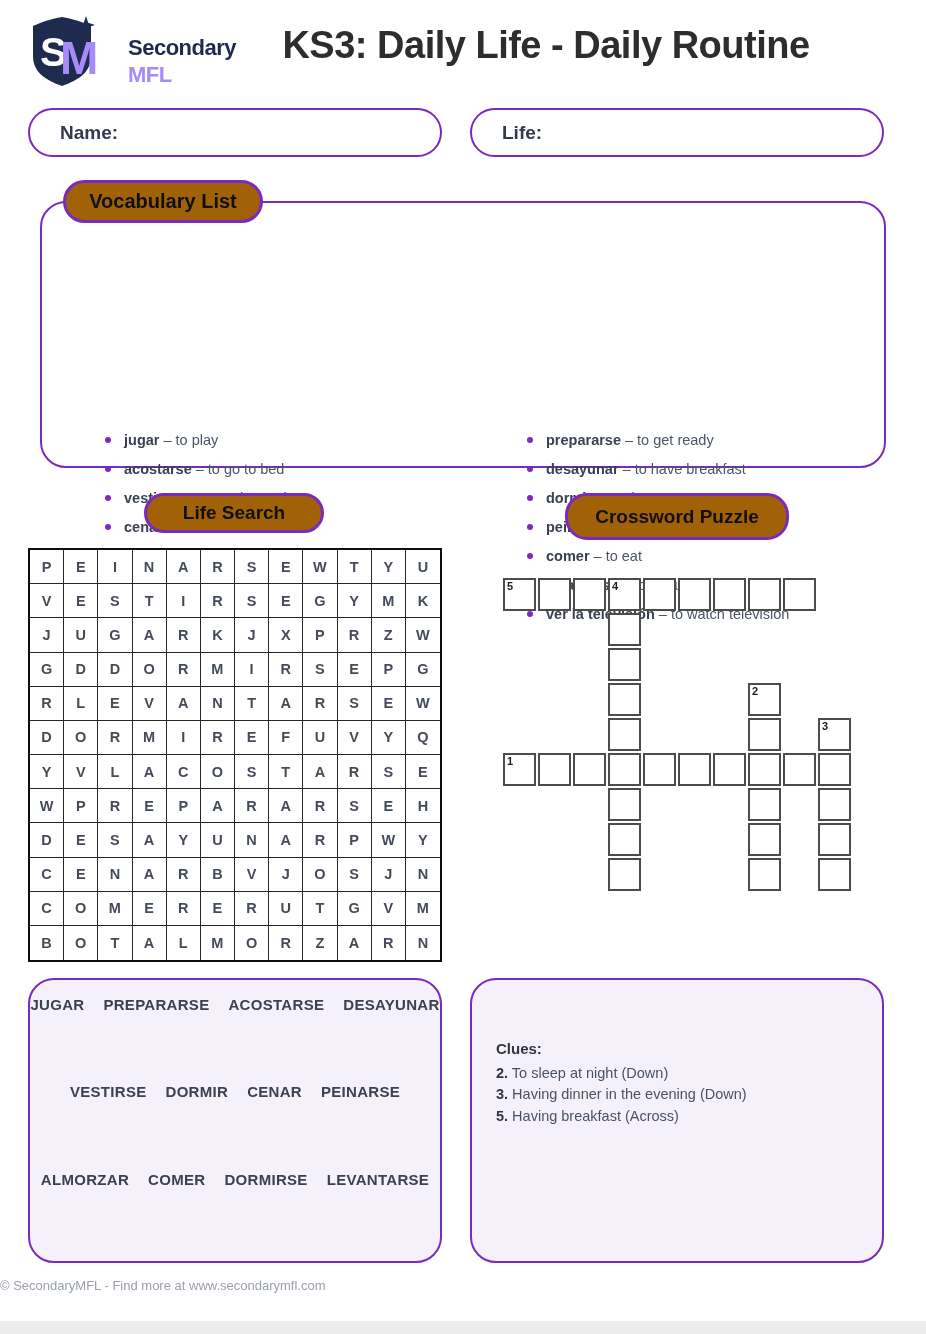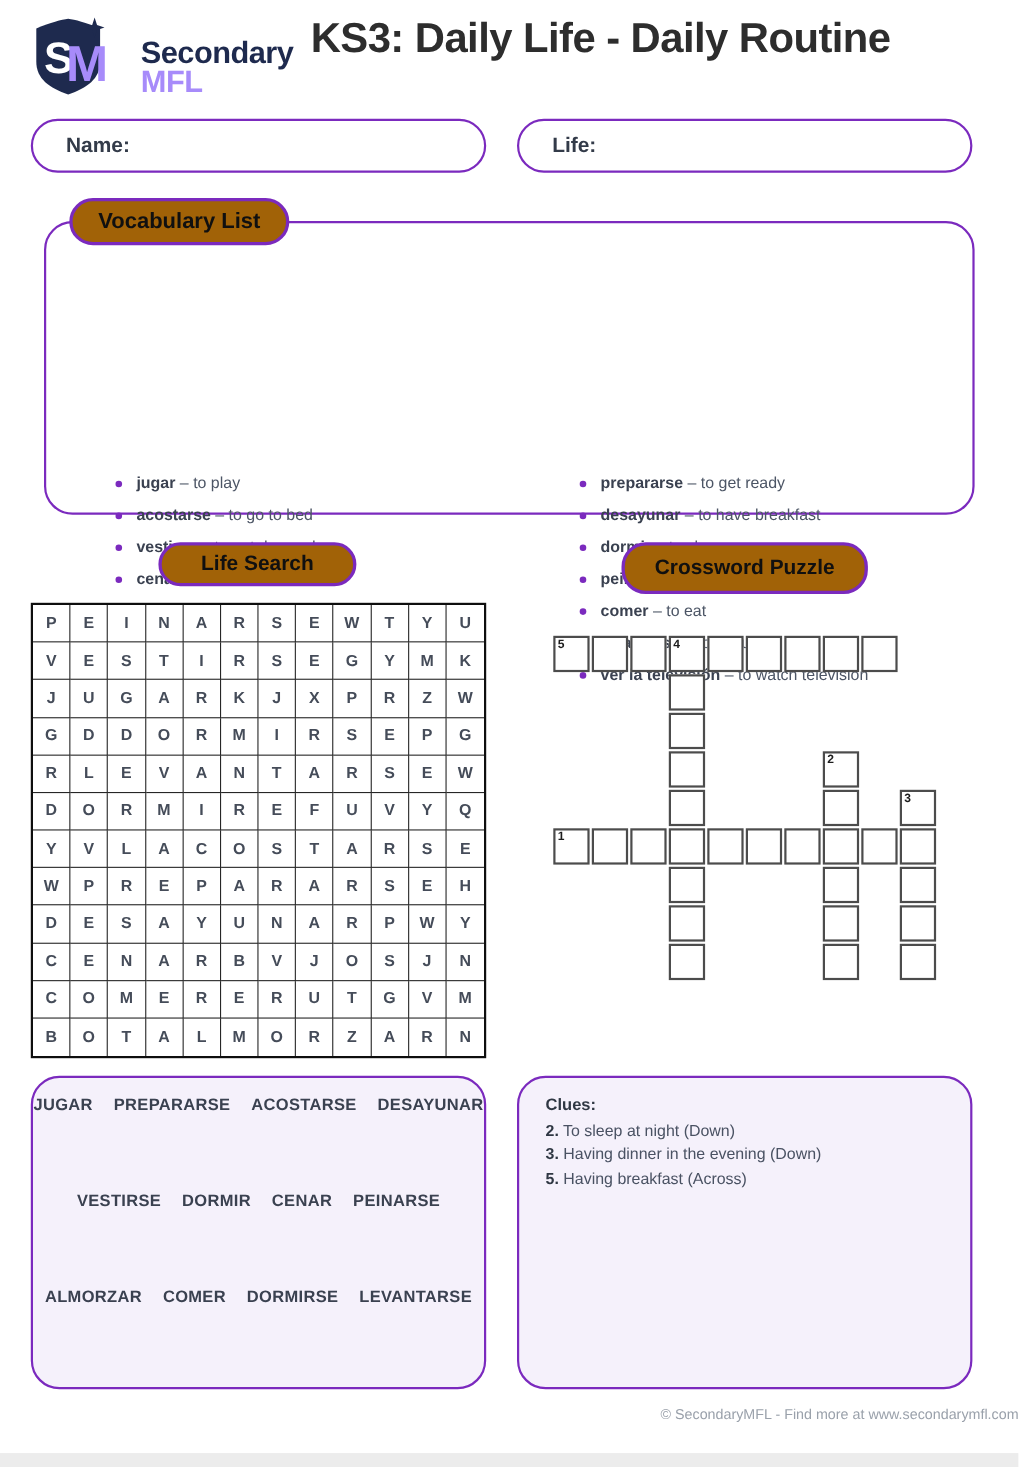--- a/index.html
+++ b/index.html
@@ -7,25 +7,25 @@
     width:926px;height:1334px;position:relative;background:#ffffff;
     font-family:"Liberation Sans","DejaVu Sans",sans-serif;overflow:hidden;
   }
   
   .logo{position:absolute;left:30px;top:12px;width:190px;height:82px;}
   .logo svg{position:absolute;left:0;top:2px;}
   .shield{fill:var(--navy);}
   .logo-s{fill:#ffffff;font-weight:bold;font-size:40px;font-family:"Liberation Sans",sans-serif;}
   .logo-m{fill:var(--lavender);font-weight:bold;font-size:46px;font-family:"Liberation Sans",sans-serif;}
   .spark{fill:var(--navy);}
-  .brand{position:absolute;left:98px;top:22px;line-height:27px;font-weight:bold;font-size:28px;letter-spacing:-0.5px;}
+  .brand{position:absolute;left:98px;top:22px;line-height:27px;font-weight:bold;font-size:22px;letter-spacing:-0.5px;}
   .brand .t{color:var(--navy);display:block;}
   .brand .b{color:var(--lavender);display:block;}
   .page-title{
-    position:absolute;left:226px;top:14px;width:640px;text-align:center;
+    position:absolute;left:226px;top:24px;width:640px;text-align:center;
     font-size:38px;font-weight:bold;color:#2d2d2d;letter-spacing:-0.5px;
   }
   
   .field{
     position:absolute;top:108px;width:414px;height:49px;box-sizing:border-box;
     border:2.5px solid var(--purple);border-radius:25px;background:#fff;
     display:flex;align-items:center;padding-left:30px;
     font-size:19px;font-weight:bold;color:#333b49;
   }
   #name-field{left:28px;}
@@ -77,26 +77,26 @@
     position:absolute;left:0;width:100%;display:flex;justify-content:center;gap:19px;
     font-size:15px;font-weight:bold;color:#3a4150;letter-spacing:0.3px;
   }
   #bank-row-0{top:16px;} #bank-row-1{top:103px;} #bank-row-2{top:191px;}
   
   #clues-box{
     position:absolute;left:470px;top:978px;width:414px;height:285px;box-sizing:border-box;
     background:var(--boxbg);border:2.5px solid var(--purple);border-radius:26px;
     padding:16px 18px 0 24px;
   }
-  .clues-title{font-size:15px;font-weight:bold;color:#2f3743;margin-bottom:6px;}
+  .clues-title{font-size:15px;font-weight:bold;color:#2f3743;margin-bottom:6px;margin-top:44px;}
   .clue{font-size:14.5px;color:#4a5263;line-height:21.4px;}
   .clue b{color:#2f3743;}
   
   .footer{
-    position:absolute;left:0;right:0;top:1278px;text-align:right;
+    position:absolute;left:0;right:0;top:1278px;text-align:left;
     font-size:13px;color:#9aa1ab;
   }
   .bottom-strip{position:absolute;left:0;right:0;bottom:0;height:13px;background:#ececec;}
 </style>
 </head>
 <body>
 
 <div class="logo">
   <svg width="96" height="78" viewBox="0 0 96 78">
     <path class="shield" d="M3 12 C16 6 26 4 32 3 C38 4 48 6 61 12 L61 42 C61 58 49 66 32 72 C15 66 3 58 3 42 Z"></path>

